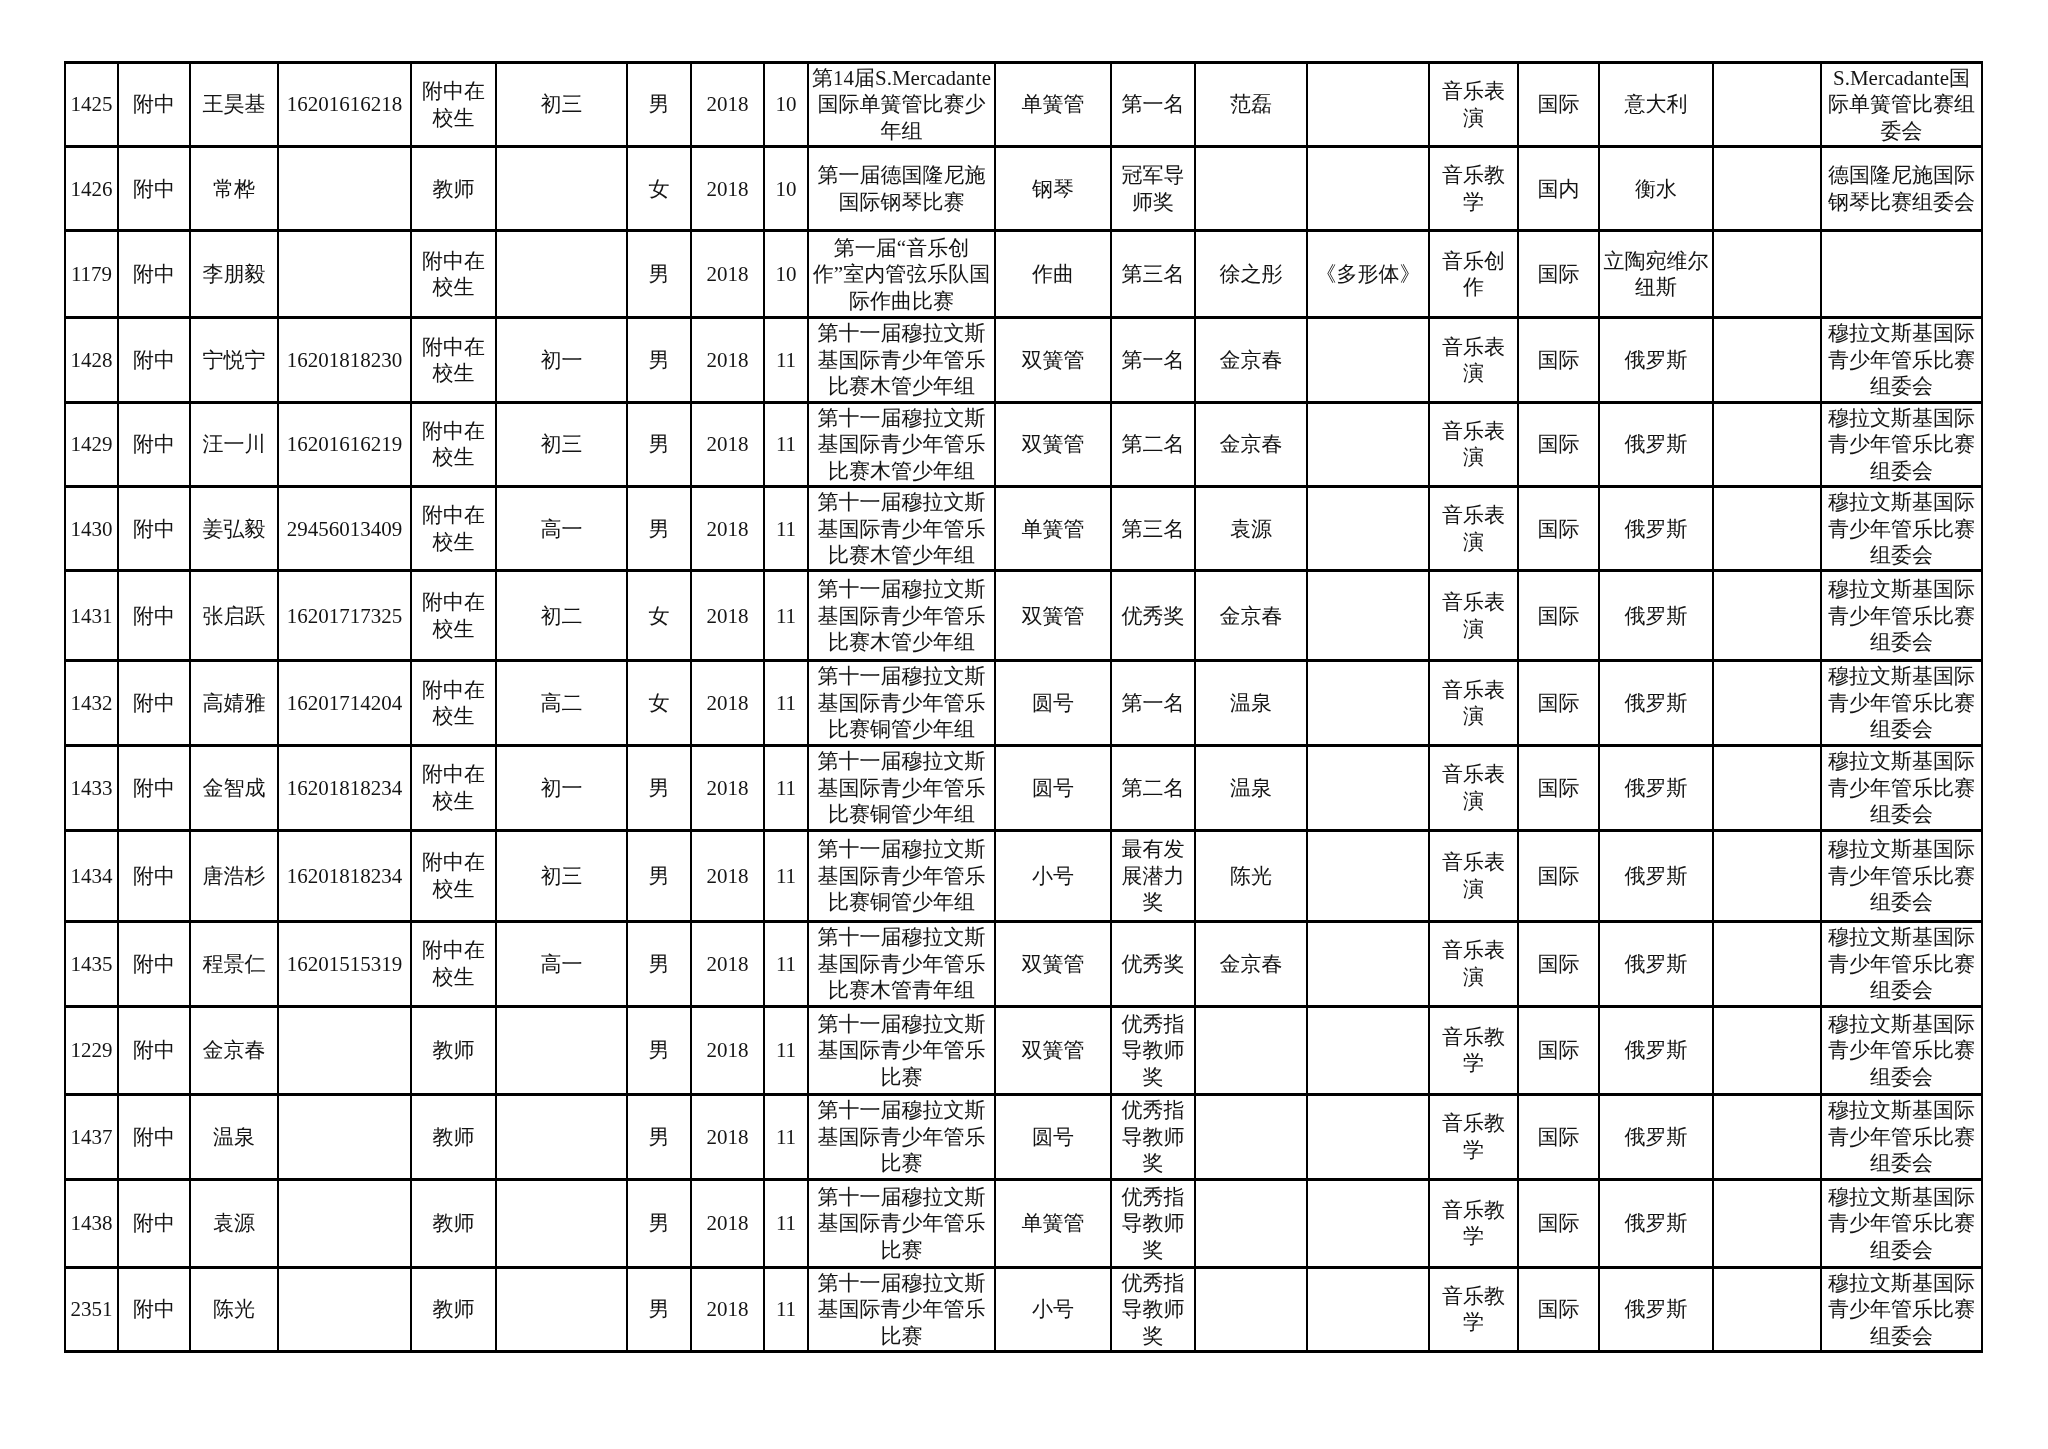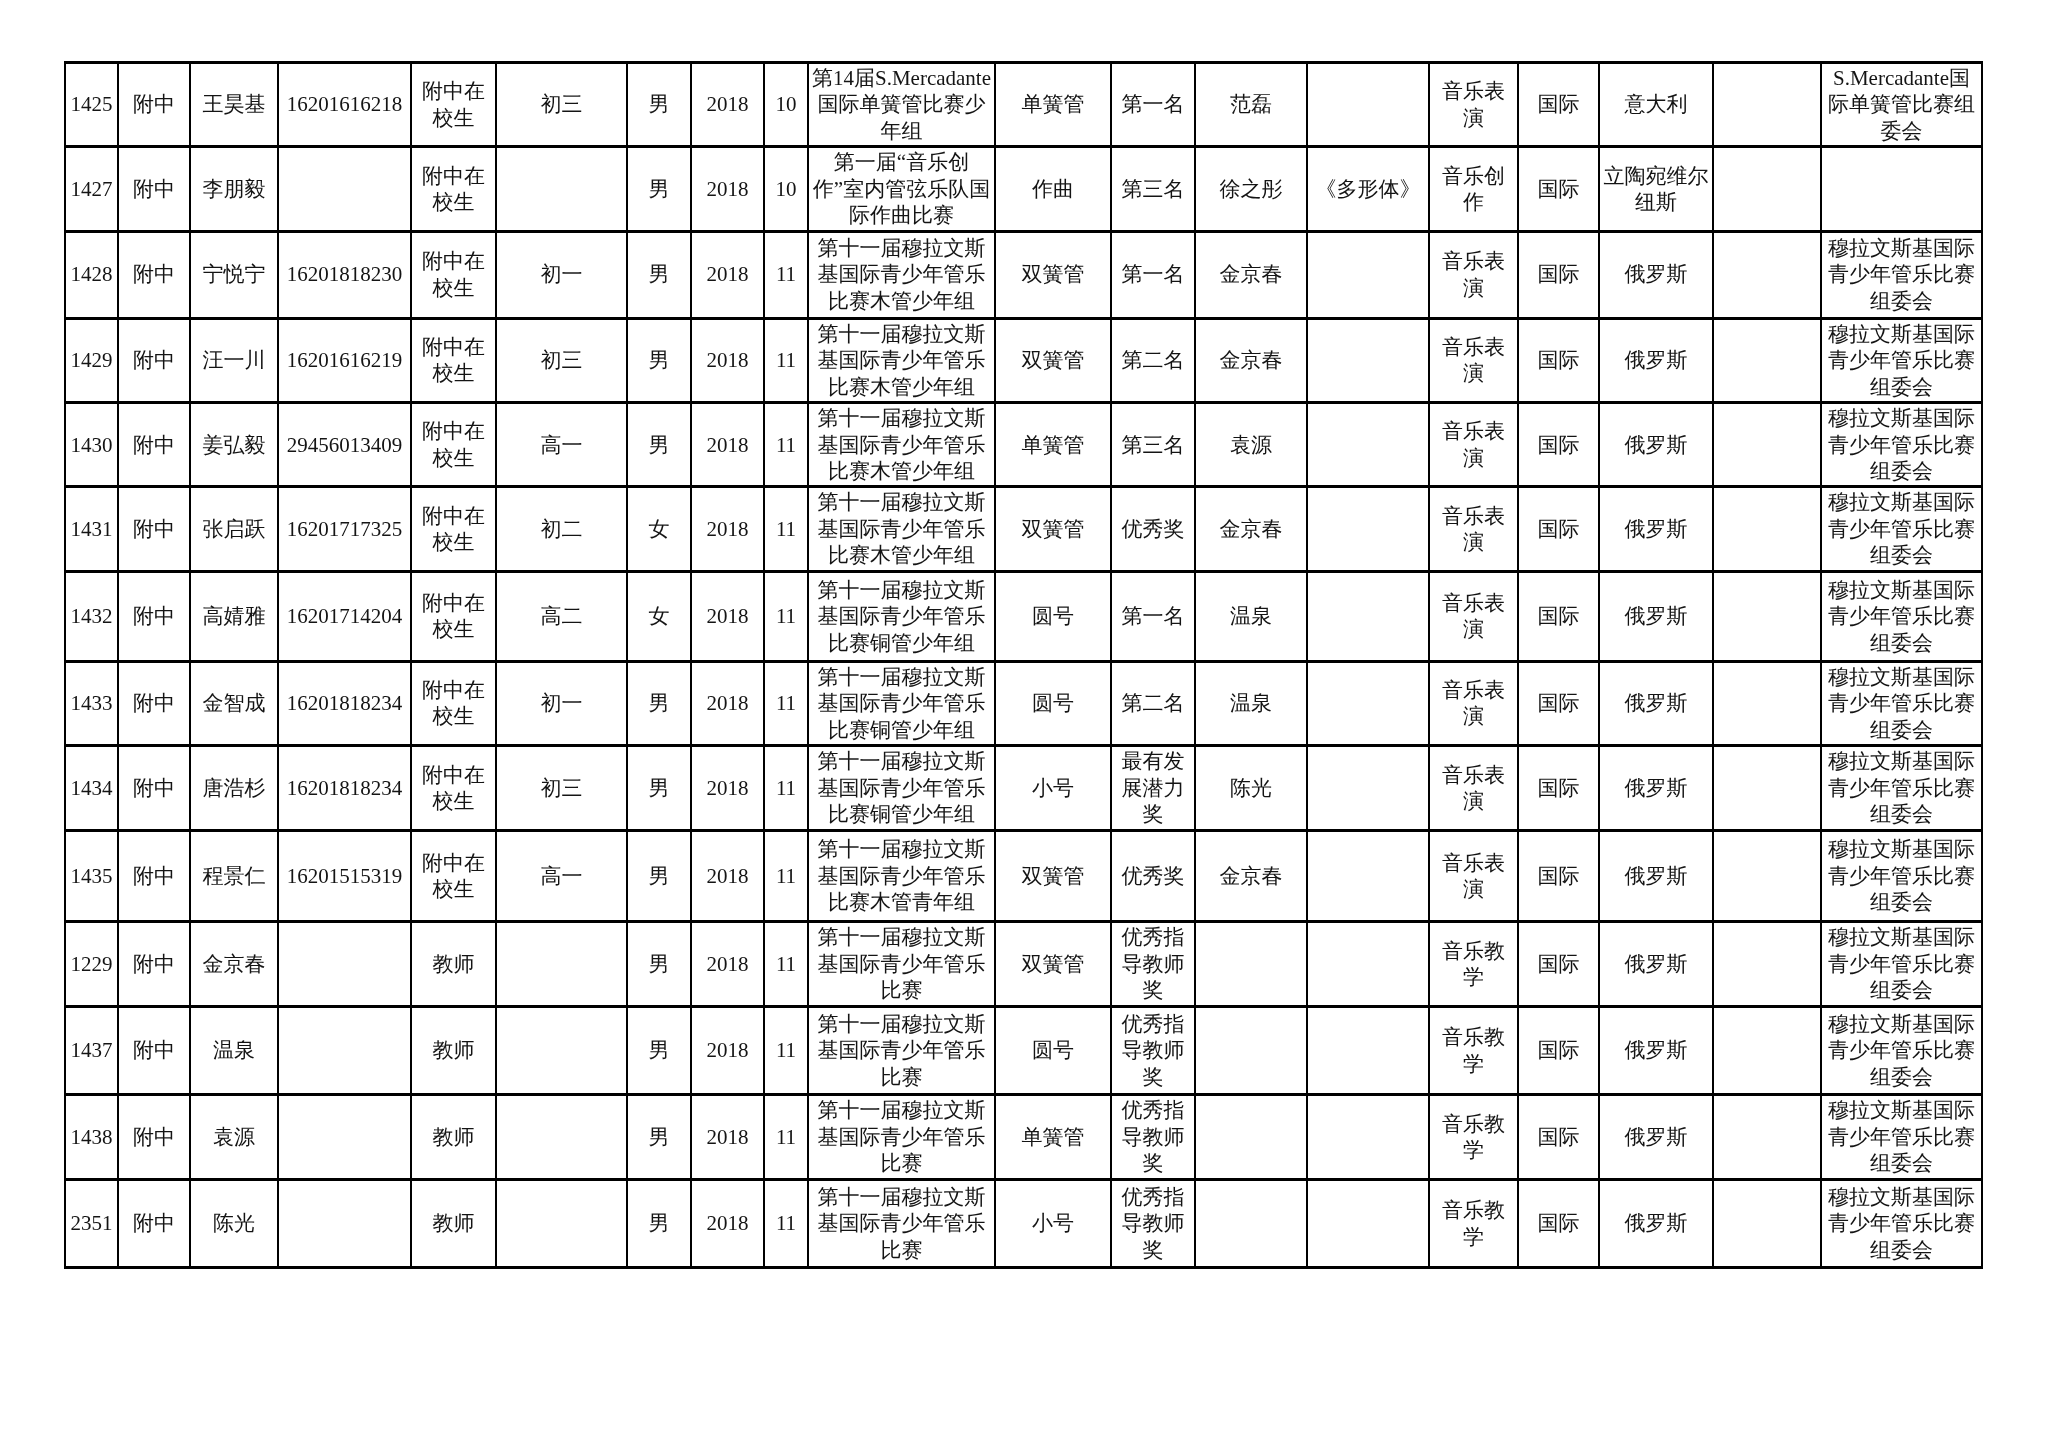--- a/index.html
+++ b/index.html
@@ -93,21 +93,42 @@
           <td>第一名</td>
           <td>范磊</td>
           <td></td>
           <td>音乐表演</td>
           <td>国际</td>
           <td>意大利</td>
           <td></td>
           <td>S.Mercadante国际单簧管比赛组委会</td>
         </tr>
         <tr>
-          <td>1427</td>
+          <td>1426</td>
+          <td>附中</td>
+          <td>常桦</td>
+          <td></td>
+          <td>教师</td>
+          <td></td>
+          <td>女</td>
+          <td>2018</td>
+          <td>10</td>
+          <td>第一届德国隆尼施国际钢琴比赛</td>
+          <td>钢琴</td>
+          <td>冠军导师奖</td>
+          <td></td>
+          <td></td>
+          <td>音乐教学</td>
+          <td>国内</td>
+          <td>衡水</td>
+          <td></td>
+          <td>德国隆尼施国际钢琴比赛组委会</td>
+        </tr>
+        <tr>
+          <td>1179</td>
           <td>附中</td>
           <td>李朋毅</td>
           <td></td>
           <td>附中在校生</td>
           <td></td>
           <td>男</td>
           <td>2018</td>
           <td>10</td>
           <td>第一届“音乐创作”室内管弦乐队国际作曲比赛</td>
           <td>作曲</td>

